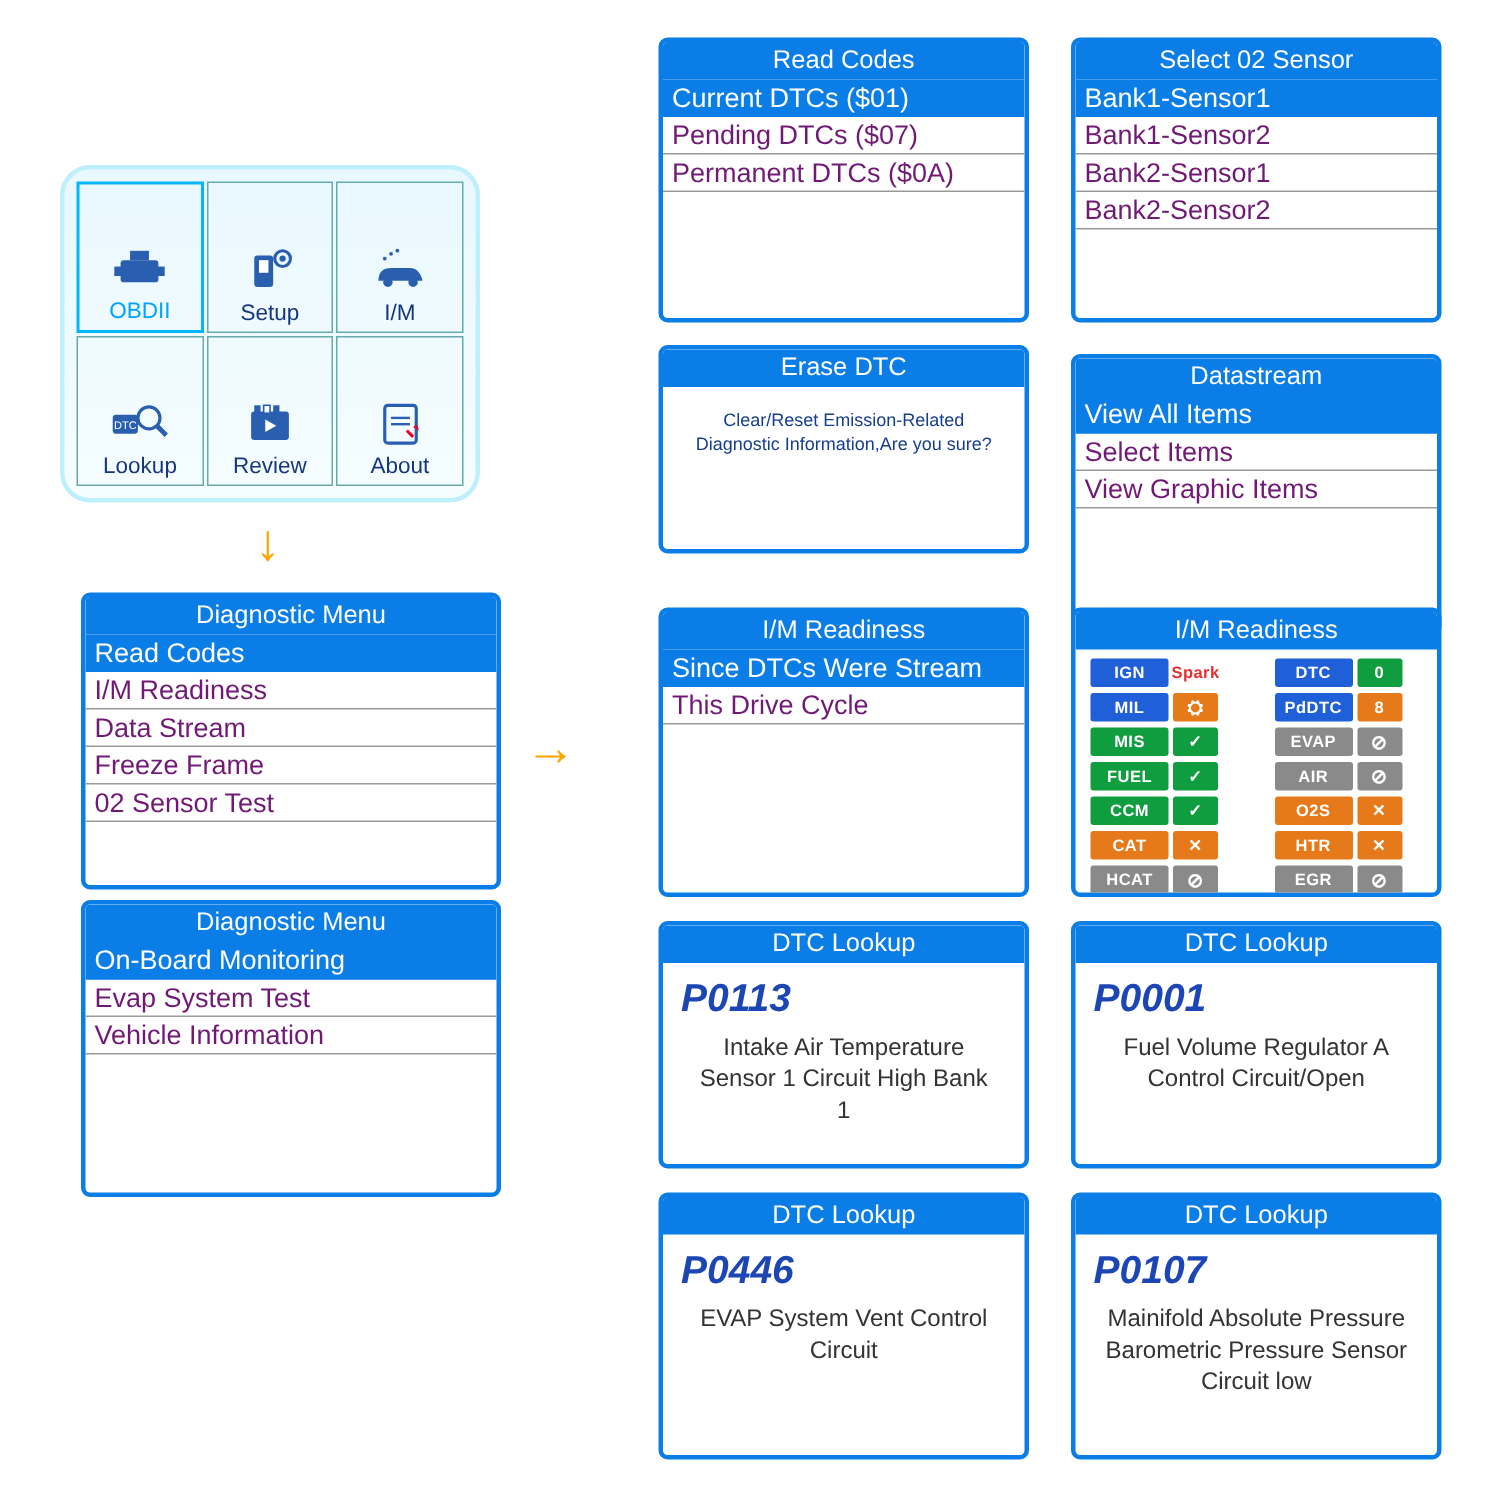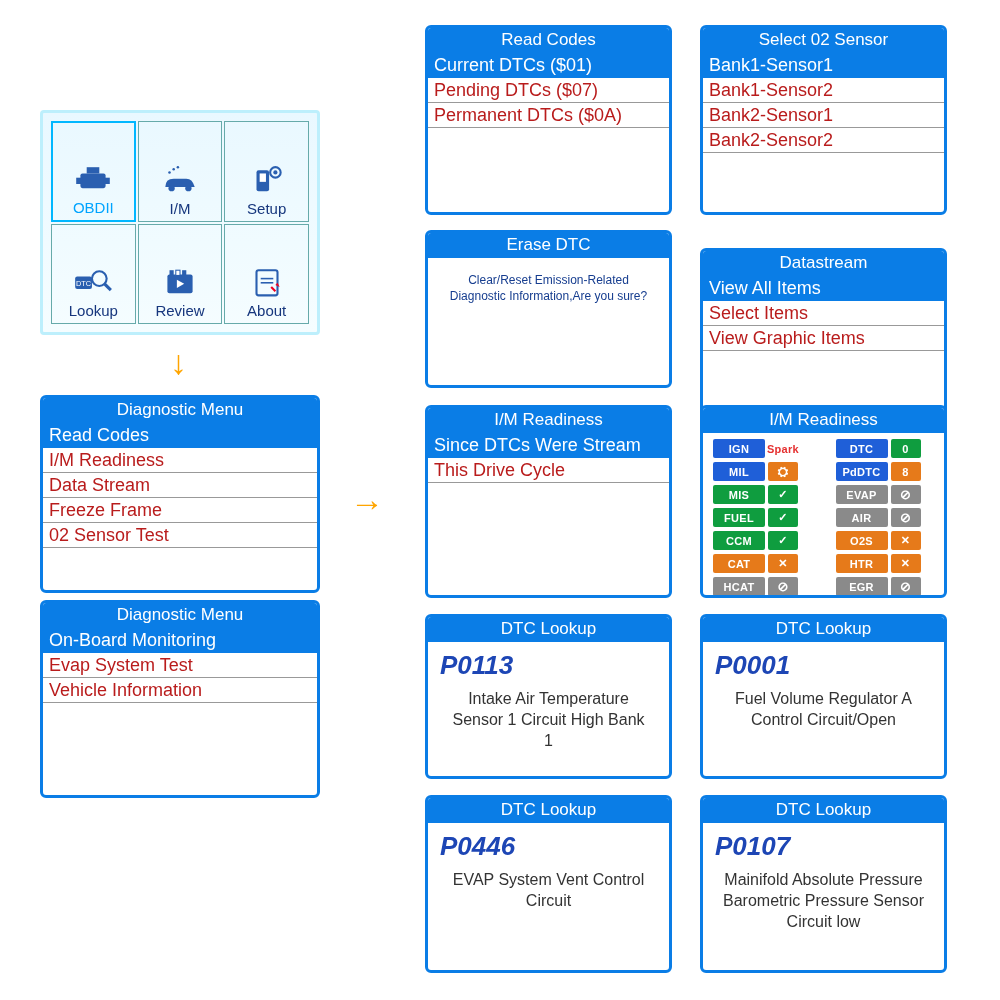--- a/index.html
+++ b/index.html
@@ -10,52 +10,53 @@
     height: 1000px;
     position: relative;
     color: #1a1a1a;
   }
   .panel {
     position: absolute;
     border: 3px solid #0a7de6;
     border-radius: 6px;
     background: #fff;
     overflow: hidden;
+    margin-left: 14px;
   }
   .panel-title {
     background: #0a7de6;
     color: #fff;
     text-align: center;
     font-size: 17px;
     padding: 2px 0 3px;
     font-weight: 400;
   }
   .list-item {
     font-size: 18px;
     padding: 2px 6px 1px;
     border-bottom: 1px solid #999;
-    color: #b91c1c;
+    color: #701a75;
     cursor: pointer;
   }
   .list-item.selected {
     background: #0a7de6;
     color: #fff;
     border-bottom-color: #0a7de6;
   }
   .arrow {
     position: absolute;
     color: #ffa500;
     font-size: 34px;
     font-weight: bold;
   }
   
   .home-card {
     position: absolute;
     border: 3px solid #bdeffc;
-    border-radius: 4px;
+    border-radius: 20px;
     background: linear-gradient(#e9f8ff, #f5fdff);
     padding: 8px;
   }
   .home-grid {
     display: grid;
     grid-template-columns: repeat(3, 1fr);
     grid-template-rows: repeat(2, 1fr);
     gap: 2px;
     height: 100%;
   }
@@ -121,37 +122,37 @@
         <div class="home-icon"><svg viewBox="0 0 40 30">
             <rect x="8" y="10" width="24" height="14" rx="2" fill="#2a5fb0"></rect>
             <rect x="4" y="14" width="6" height="6" fill="#2a5fb0"></rect>
             <rect x="30" y="14" width="6" height="6" fill="#2a5fb0"></rect>
             <rect x="14" y="4" width="12" height="6" fill="#2a5fb0"></rect>
           </svg></div>
         <div class="home-label">OBDII</div>
       </div>
       <div class="home-cell">
         <div class="home-icon"><svg viewBox="0 0 40 30">
+            <rect x="10" y="6" width="12" height="20" rx="2" fill="#2a5fb0"></rect>
+            <rect x="13" y="9" width="6" height="8" fill="#fff"></rect>
+            <circle cx="28" cy="8" r="5" fill="none" stroke="#2a5fb0" stroke-width="2"></circle>
+            <circle cx="28" cy="8" r="2" fill="#2a5fb0"></circle>
+          </svg></div>
+        <div class="home-label">Setup</div>
+      </div>
+      <div class="home-cell">
+        <div class="home-icon"><svg viewBox="0 0 40 30">
             <path d="M6 22 Q6 14 14 14 L26 14 Q32 14 34 22" fill="#2a5fb0"></path>
             <circle cx="12" cy="23" r="3" fill="#2a5fb0"></circle>
             <circle cx="28" cy="23" r="3" fill="#2a5fb0"></circle>
             <circle cx="10" cy="8" r="1.2" fill="#2a5fb0"></circle>
             <circle cx="14" cy="5" r="1.2" fill="#2a5fb0"></circle>
             <circle cx="18" cy="3" r="1.2" fill="#2a5fb0"></circle>
           </svg></div>
         <div class="home-label">I/M</div>
-      </div>
-      <div class="home-cell">
-        <div class="home-icon"><svg viewBox="0 0 40 30">
-            <rect x="10" y="6" width="12" height="20" rx="2" fill="#2a5fb0"></rect>
-            <rect x="13" y="9" width="6" height="8" fill="#fff"></rect>
-            <circle cx="28" cy="8" r="5" fill="none" stroke="#2a5fb0" stroke-width="2"></circle>
-            <circle cx="28" cy="8" r="2" fill="#2a5fb0"></circle>
-          </svg></div>
-        <div class="home-label">Setup</div>
       </div>
       <div class="home-cell">
         <div class="home-icon"><svg viewBox="0 0 40 30">
             <rect x="3" y="10" width="16" height="12" rx="2" fill="#2a5fb0"></rect>
             <text x="11" y="19" fill="#fff" font-size="7" text-anchor="middle">DTC</text>
             <circle cx="26" cy="12" r="7" fill="none" stroke="#2a5fb0" stroke-width="2"></circle>
             <line x1="31" y1="17" x2="37" y2="23" stroke="#2a5fb0" stroke-width="3"></line>
           </svg></div>
         <div class="home-label">Lookup</div>
       </div>
@@ -214,26 +215,26 @@
 <div class="panel" style="left:700px; top:25px; width:247px; height:190px;">
   <div class="panel-title">Select 02 Sensor</div>
   <div id="selecto2-list">
       <div class="list-item selected">Bank1-Sensor1</div>
       <div class="list-item">Bank1-Sensor2</div>
       <div class="list-item">Bank2-Sensor1</div>
       <div class="list-item">Bank2-Sensor2</div>
     </div>
 </div>
 
-<div class="panel" style="left:425px; top:230px; width:247px; height:158px;">
+<div class="panel" style="left:425px; top:230px; width:247px; height:139px;">
   <div class="panel-title">Erase DTC</div>
   <div class="center-text">Clear/Reset Emission-Related Diagnostic Information,Are you sure?</div>
 </div>
 
-<div class="panel" style="left:700px; top:248px; width:247px; height:188px;">
+<div class="panel" style="left:700px; top:236px; width:247px; height:188px;">
   <div class="panel-title">Datastream</div>
   <div id="datastream-list">
       <div class="list-item selected">View All Items</div>
       <div class="list-item">Select Items</div>
       <div class="list-item">View Graphic Items</div>
     </div>
 </div>
 
 <div class="panel" style="left:425px; top:405px; width:247px; height:193px;">
   <div class="panel-title">I/M Readiness</div>

